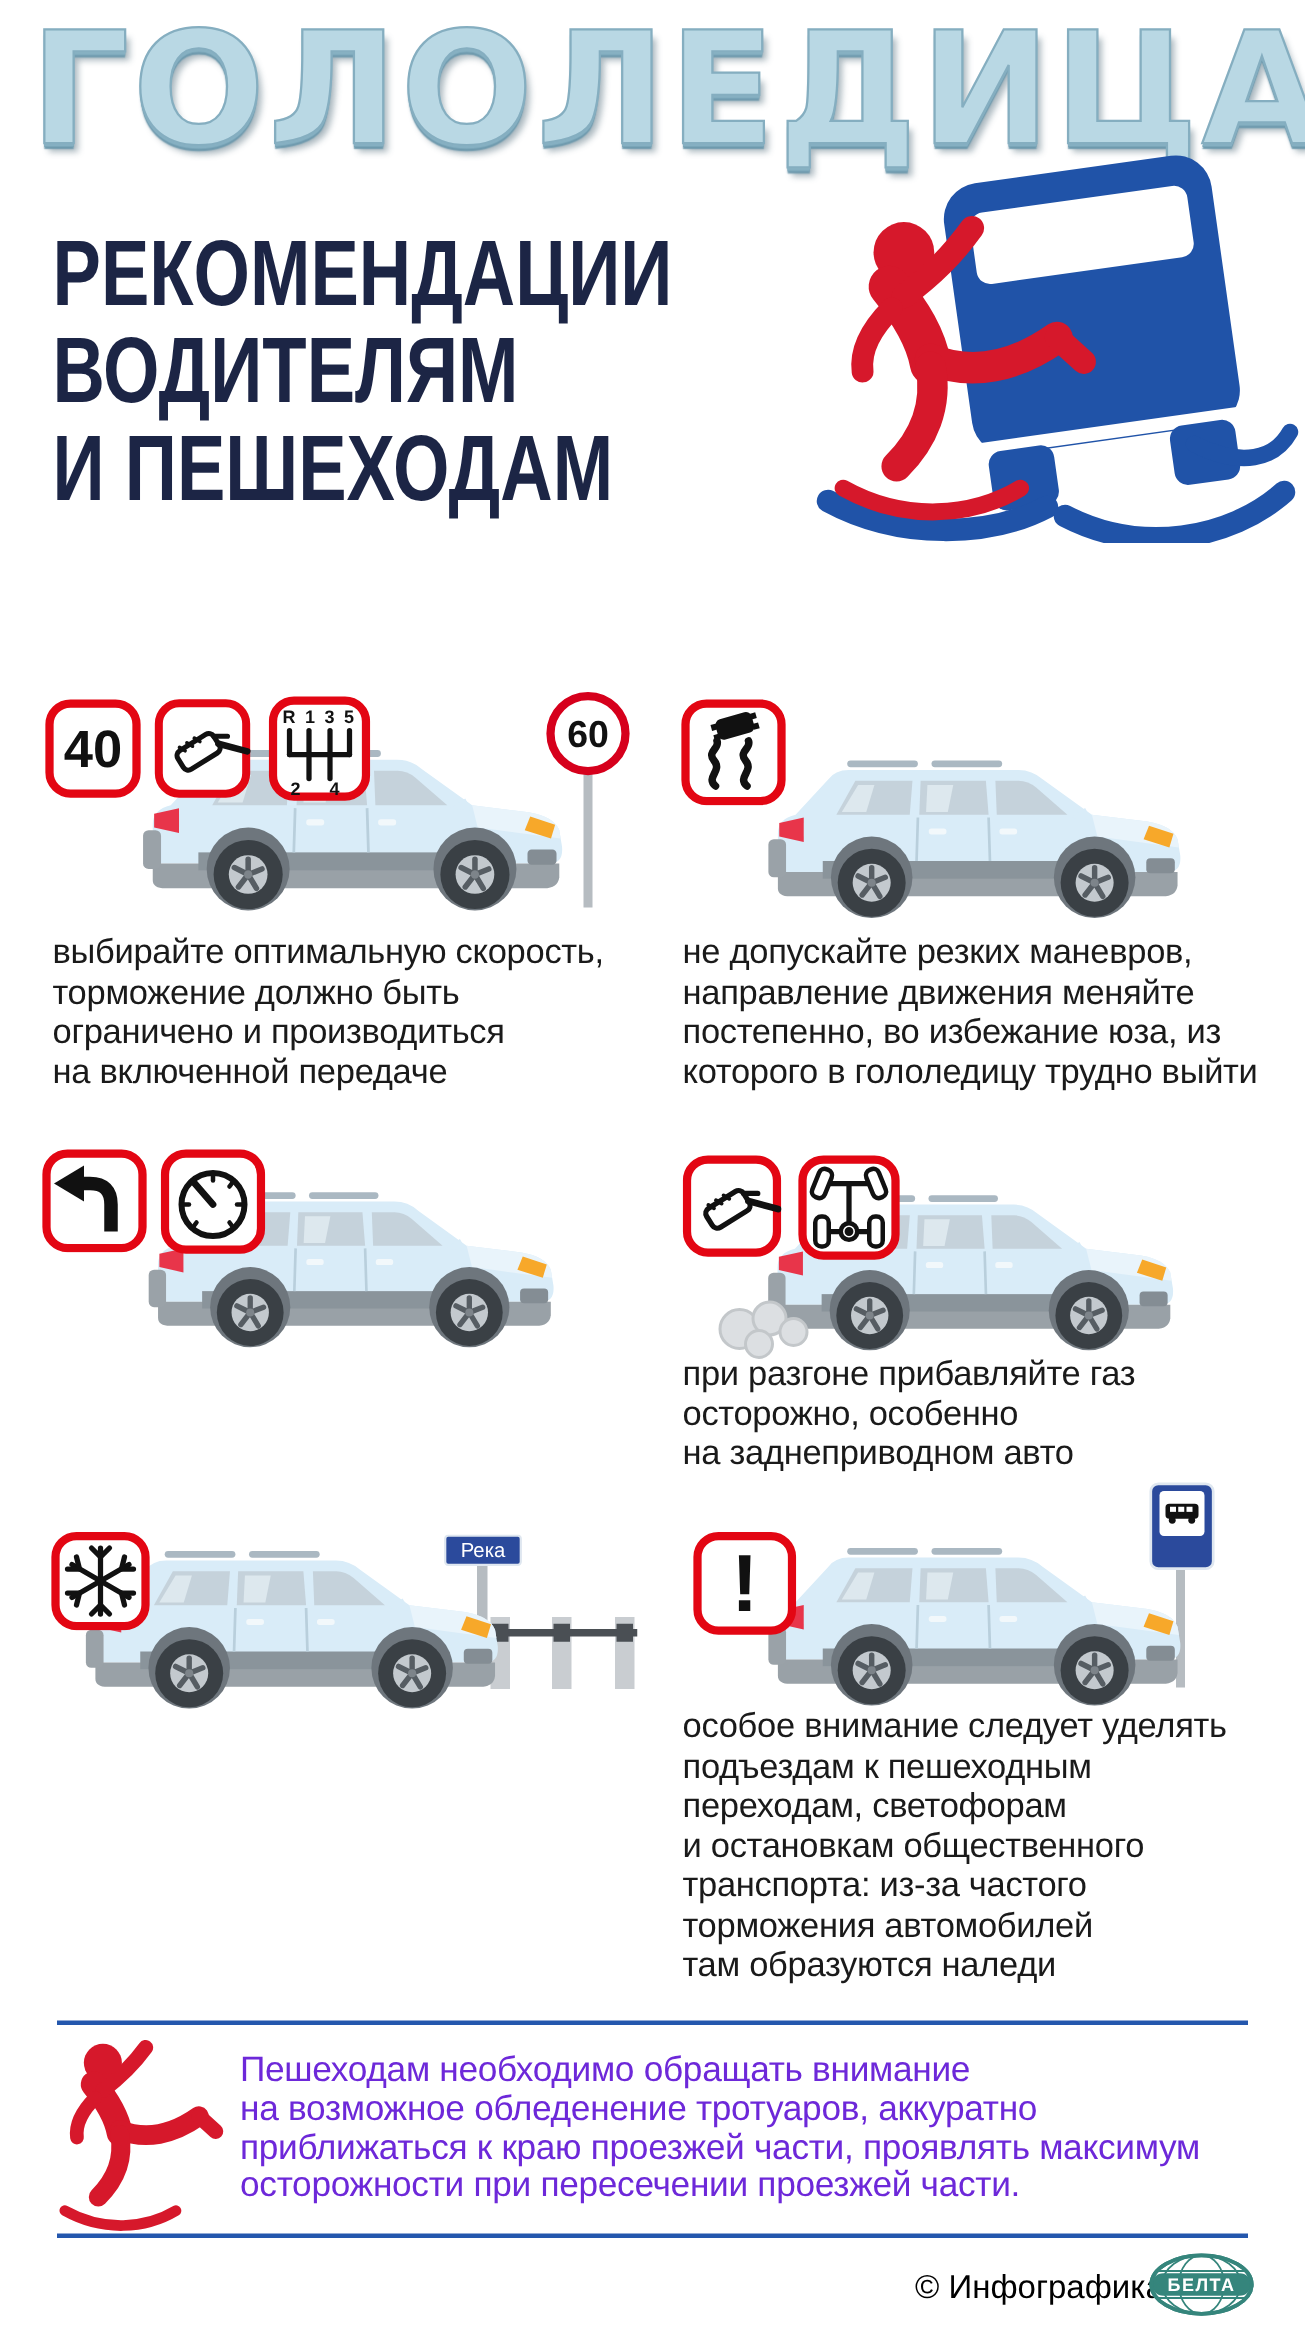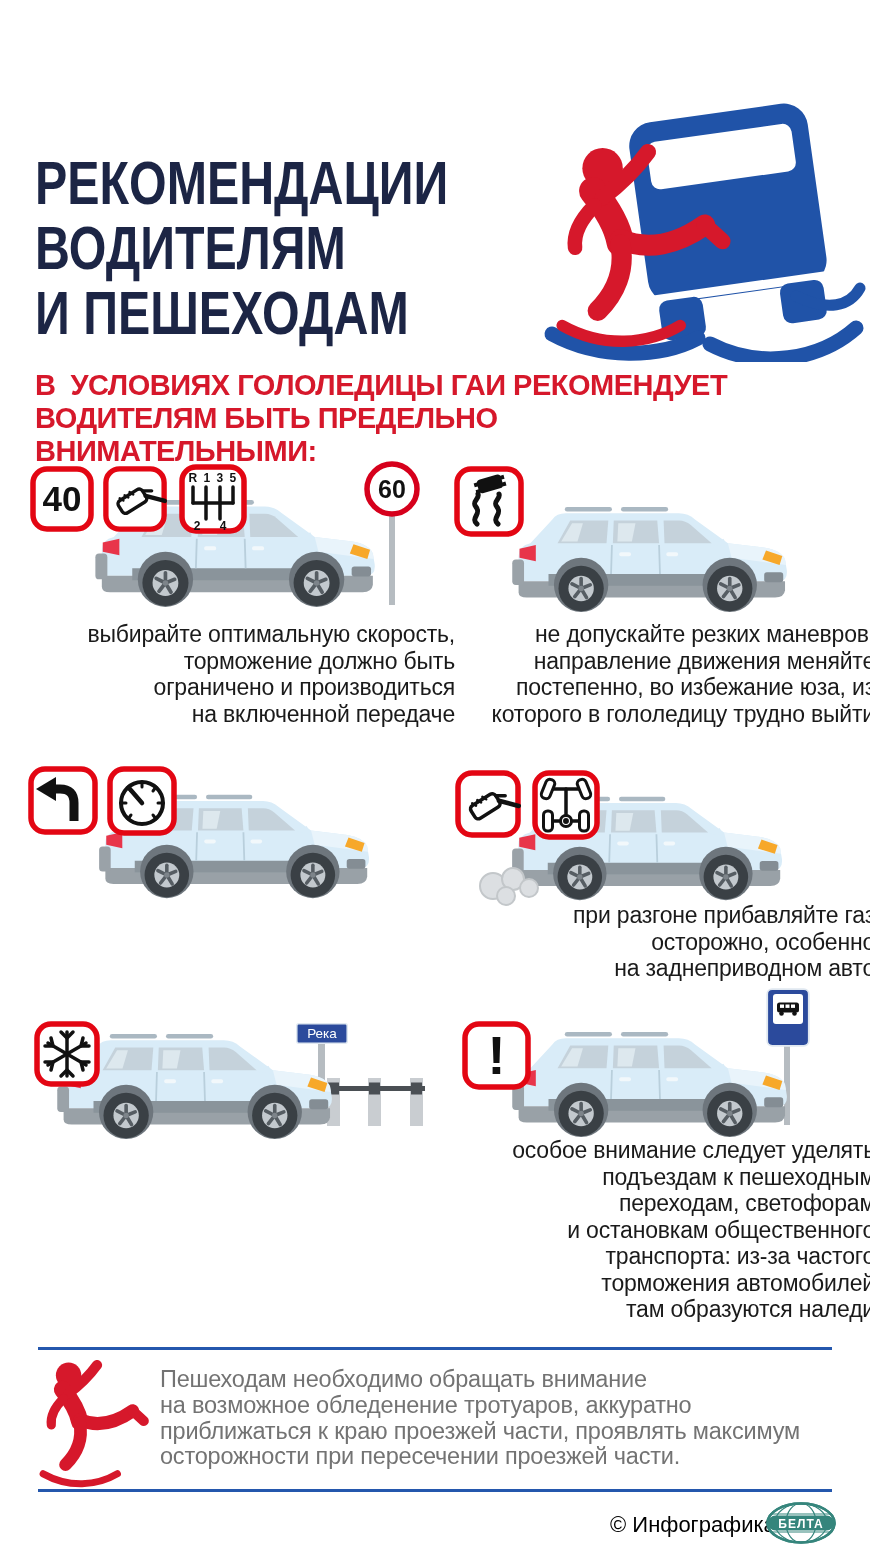--- a/index.html
+++ b/index.html
@@ -23,31 +23,31 @@
   }
 
   
   #heading{
     left:35px;top:369px;width:740px;font-size:29px;line-height:33px;font-weight:bold;
     color:#d6182b;white-space:pre-wrap;letter-spacing:-0.5px;
   }
 
   
   .sec-text{font-size:23px;line-height:26.5px;color:#1a1a1a;white-space:pre-wrap;
-            letter-spacing:-0.2px;z-index:4;text-align:right;}
+            letter-spacing:-0.2px;z-index:4;}
 
   .car{z-index:1;}
   .icon{z-index:3;}
   .pole{background:#b6bcc1;z-index:0;}
 
   
   .blue-line{height:3px;background:#2457ad;z-index:2;}
   #note-text{
     left:160px;top:1367px;width:680px;font-size:23.5px;line-height:25.8px;
-    color:#737373;white-space:pre-wrap;letter-spacing:-0.2px;
+    color:#6d28d9;white-space:pre-wrap;letter-spacing:-0.2px;
   }
 
   
   .footer-text{font-size:22px;color:#000;}
   svg text{font-family:"Liberation Sans",sans-serif;}
 </style>
 </head>
 <body>
 
 <div id="page">
@@ -112,20 +112,21 @@
         <g transform="rotate(-32 33 34)" stroke="#111" fill="none" stroke-linecap="round">
           <rect x="15" y="27" width="29" height="15" rx="4" stroke-width="3.5" fill="#fff"></rect>
           <path d="M22,29 L20,25 M28,29 L26,25 M34,29 L32,25" stroke-width="2.5"></path>
           <path d="M44,37 L58,52" stroke-width="4.5"></path>
           <path d="M44,31 L52,36" stroke-width="3.5"></path>
         </g>
       </g>
     </defs>
   </svg>
 
+  <div class="abs" id="main-title">ГОЛОЛЕДИЦА</div>
 
   <div class="abs" id="subtitle">РЕКОМЕНДАЦИИ
 ВОДИТЕЛЯМ
 И ПЕШЕХОДАМ</div>
 
   <svg class="abs" style="left:540px;top:98px" width="328" height="264" viewBox="0 0 328 264">
     <g transform="rotate(-8 190 120)">
       <rect x="100" y="14" width="180" height="182" rx="24" fill="#2053a8"></rect>
       <rect x="117" y="34" width="146" height="48" rx="9" fill="#fff"></rect>
       <rect x="98" y="186" width="184" height="9" fill="#fff"></rect>
@@ -135,22 +136,20 @@
     <g fill="none" stroke="#2053a8" stroke-linecap="round">
       <path d="M12,236 C60,262 120,260 158,240" stroke-width="15"></path>
       <path d="M170,246 C220,272 280,262 316,230" stroke-width="15"></path>
       <path d="M256,198 C288,214 310,208 320,190" stroke-width="11"></path>
     </g>
     <g transform="translate(14,46) scale(1.62)">
       <use href="#man-shape"></use>
     </g>
   </svg>
 
-  <div class="abs" id="heading">В  УСЛОВИЯХ ГОЛОЛЕДИЦЫ ГАИ РЕКОМЕНДУЕТ
-ВОДИТЕЛЯМ БЫТЬ ПРЕДЕЛЬНО ВНИМАТЕЛЬНЫМИ:</div>
 
   <svg class="abs car" style="left:88px;top:498px" width="295" height="111" viewBox="0 0 320 120">
       <use href="#car-shape"></use>
     </svg>
   <svg class="abs car" style="left:505px;top:505px" width="290" height="109" viewBox="0 0 320 120">
       <use href="#car-shape"></use>
     </svg>
 
   <svg class="abs icon" style="left:30px;top:466px" width="64" height="66" viewBox="0 0 64 66">
     <rect x="3" y="3" width="58" height="60" rx="14" fill="#fff" stroke="#e30613" stroke-width="5.5"></rect>

